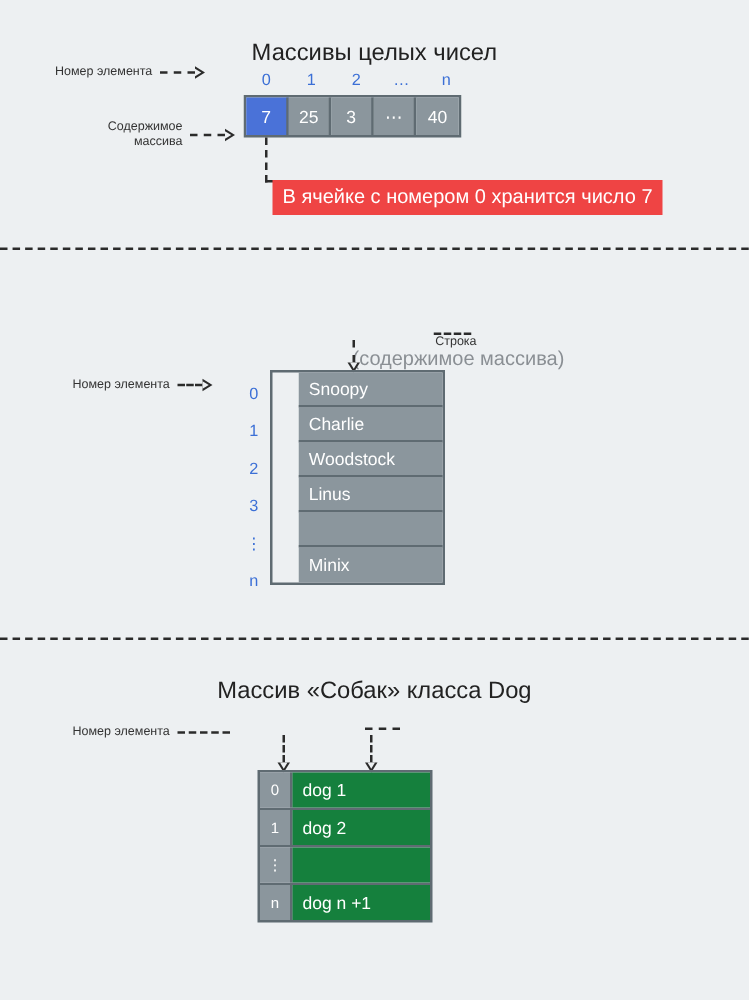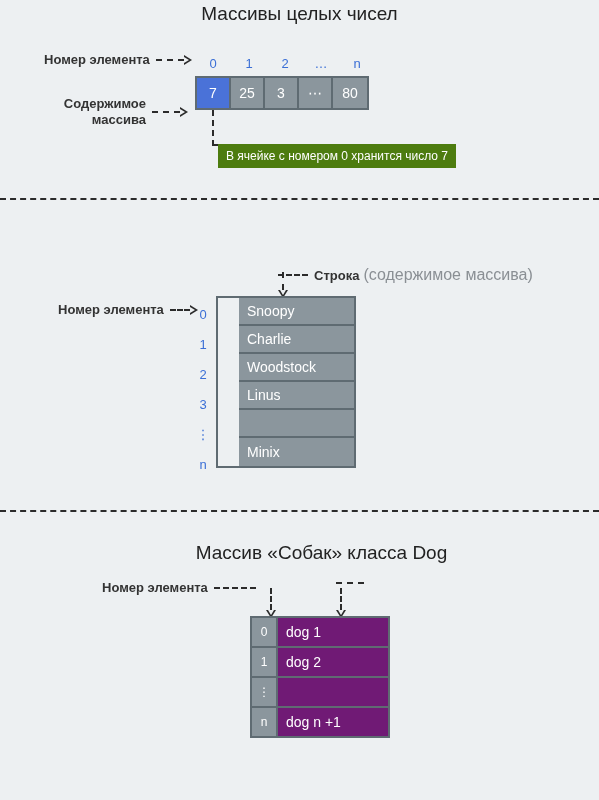--- a/index.html
+++ b/index.html
@@ -13,23 +13,22 @@
     position: relative;
     overflow: hidden;
   }
   .title {
     text-align: center;
     font-size: 19px;
     font-weight: 400;
     color: #222;
   }
   .label {
-    font-size: 13px;
+    font-size: 10px;
     color: #333;
-    font-weight: bold;
   }
   .sublabel {
     font-size: 16px;
     color: #8a8f94;
   }
   .idx {
     font-size: 13px;
     color: #3b6fd6;
     text-align: center;
   }
@@ -85,63 +84,63 @@
     position: absolute;
     top: -8px; left: -3px;
     width: 0; height: 0;
     border-left: 3px solid transparent;
     border-right: 3px solid transparent;
     border-top: 5px solid #edf0f2;
   }
 
   
   .s1 { position: absolute; top: 0; left: 0; right: 0; height: 210px; }
-  .s1 .title { margin-top: 3px; }
+  .s1 .title { margin-top: 32px; }
   .s1-row { position: absolute; display: flex; align-items: center; }
   .s1-row.labels { top: 52px; left: 44px; }
   .s1-row.content { top: 80px; left: 56px; margin-top: 16px; }
   .s1-idx-row { position: absolute; top: 56px; left: 195px; display: flex; }
   .s1-idx-row .idx { width: 36px; }
   .s1-cells { position: absolute; top: 76px; left: 195px; display: flex; border: 2px solid #5f6b72; }
   .s1-cells .cell { width: 34px; height: 30px; background: #8b969d; color: #fff; font-size: 14px; display: flex; align-items: center; justify-content: center; border-right: 2px solid #5f6b72; }
   .s1-cells .cell:last-child { border-right: none; }
   .s1-cells .cell.hl { background: #4a72d8; }
-  .s1-callout { position: absolute; top: 144px; left: 218px; background: #4d7c0f; color: #fff; font-size: 12px; padding: 5px 8px; }
+  .s1-callout { position: absolute; top: 144px; left: 218px; background: #ef4444; color: #fff; font-size: 16px; padding: 5px 8px; }
   .s1-conn-v { position: absolute; top: 110px; left: 212px; border-left: 2px dashed #2b2b2b; height: 36px; }
   .s1-conn-h { position: absolute; top: 144px; left: 212px; border-top: 2px dashed #2b2b2b; width: 10px; }
 
   
   .s2 { position: absolute; top: 212px; left: 0; right: 0; height: 310px; }
   .s2 .title { margin-top: 18px; }
-  .s2-top { position: absolute; top: 54px; left: 278px; display: flex; align-items: center; }
+  .s2-top { position: absolute; top: 54px; left: 278px; display: flex; align-items: center; flex-direction: column; }
   .s2-top .hdash { border-top: 2px dashed #2b2b2b; width: 30px; height: 0; margin-right: 6px; }
   .s2-varrow { position: absolute; top: 60px; left: 278px; }
   .s2-varrow .vshaft { height: 18px; }
   .s2-left { position: absolute; top: 90px; left: 58px; display: flex; align-items: center; }
   .s2-idxcol { position: absolute; top: 88px; left: 195px; display: flex; flex-direction: column; }
   .s2-idxcol .idx { height: 30px; line-height: 30px; width: 16px; }
   .s2-list { position: absolute; top: 84px; left: 216px; border: 2px solid #5f6b72; width: 140px; padding-left: 21px; }
   .s2-list .row { height: 28px; background: #8b969d; color: #fff; font-size: 14px; display: flex; align-items: center; padding-left: 8px; border-bottom: 2px solid #5f6b72; }
   .s2-list .row:last-child { border-bottom: none; }
 
   
-  .s3 { position: absolute; top: 524px; left: 0; right: 0; height: 276px; margin-left: 44px; }
+  .s3 { position: absolute; top: 524px; left: 0; right: 0; height: 276px; }
   .s3 .title { margin-top: 18px; }
   .s3-left { position: absolute; top: 56px; left: 58px; display: flex; align-items: center; }
   .s3-right { position: absolute; top: 52px; left: 292px; display: flex; align-items: flex-start; }
   .s3-right .col { display: flex; flex-direction: column; margin-left: 6px; }
   .s3-varrow-l { position: absolute; top: 64px; left: 222px; }
   .s3-varrow-r { position: absolute; top: 64px; left: 292px; }
   .s3-varrow-l .vshaft, .s3-varrow-r .vshaft { height: 22px; }
   .s3-hdash-r { border-top: 2px dashed #2b2b2b; width: 28px; height: 0; margin-top: 6px; }
   .s3-table { position: absolute; top: 92px; left: 206px; border: 2px solid #5f6b72; }
   .s3-table .trow { display: flex; border-bottom: 2px solid #5f6b72; }
   .s3-table .trow:last-child { border-bottom: none; }
   .s3-table .ix { width: 26px; height: 28px; background: #8b969d; color: #fff; font-size: 12px; display: flex; align-items: center; justify-content: center; border-right: 2px solid #5f6b72; }
-  .s3-table .val { width: 110px; height: 28px; background: #701a75; color: #fff; font-size: 14px; display: flex; align-items: center; padding-left: 8px; }
+  .s3-table .val { width: 110px; height: 28px; background: #15803d; color: #fff; font-size: 14px; display: flex; align-items: center; padding-left: 8px; }
 </style>
 </head>
 <body>
 
 <div class="s1">
   <div class="title">Массивы целых чисел</div>
 
   <div class="s1-row labels">
     <span class="label">Номер элемента</span>
     <span class="h-arrow">
@@ -165,21 +164,21 @@
     <span class="idx">2</span>
     <span class="idx">…</span>
     <span class="idx">n</span>
   </div>
 
   <div class="s1-cells">
     <div class="cell hl">7</div>
     <div class="cell">25</div>
     <div class="cell">3</div>
     <div class="cell">⋯</div>
-    <div class="cell">80</div>
+    <div class="cell">40</div>
   </div>
 
   <div class="s1-conn-v"></div>
   <div class="s1-conn-h"></div>
   <div class="s1-callout">В ячейке с номером 0 хранится число 7</div>
 </div>
 
 <div class="dash-line" style="top:198px"></div>
 
 <div class="s2">

